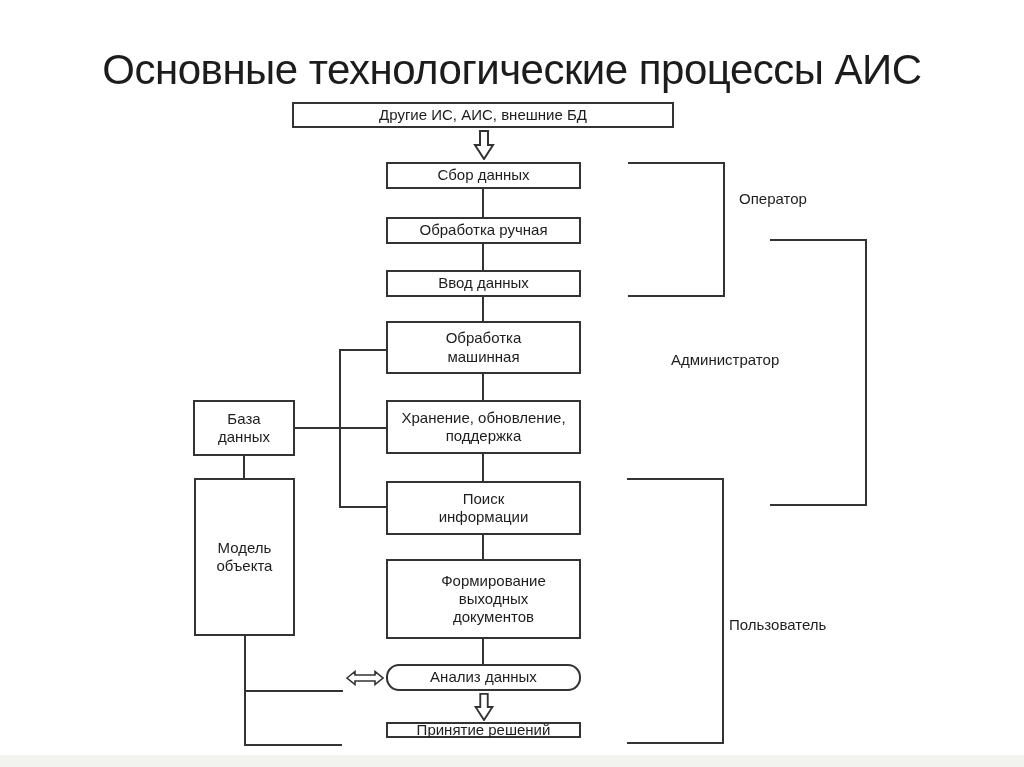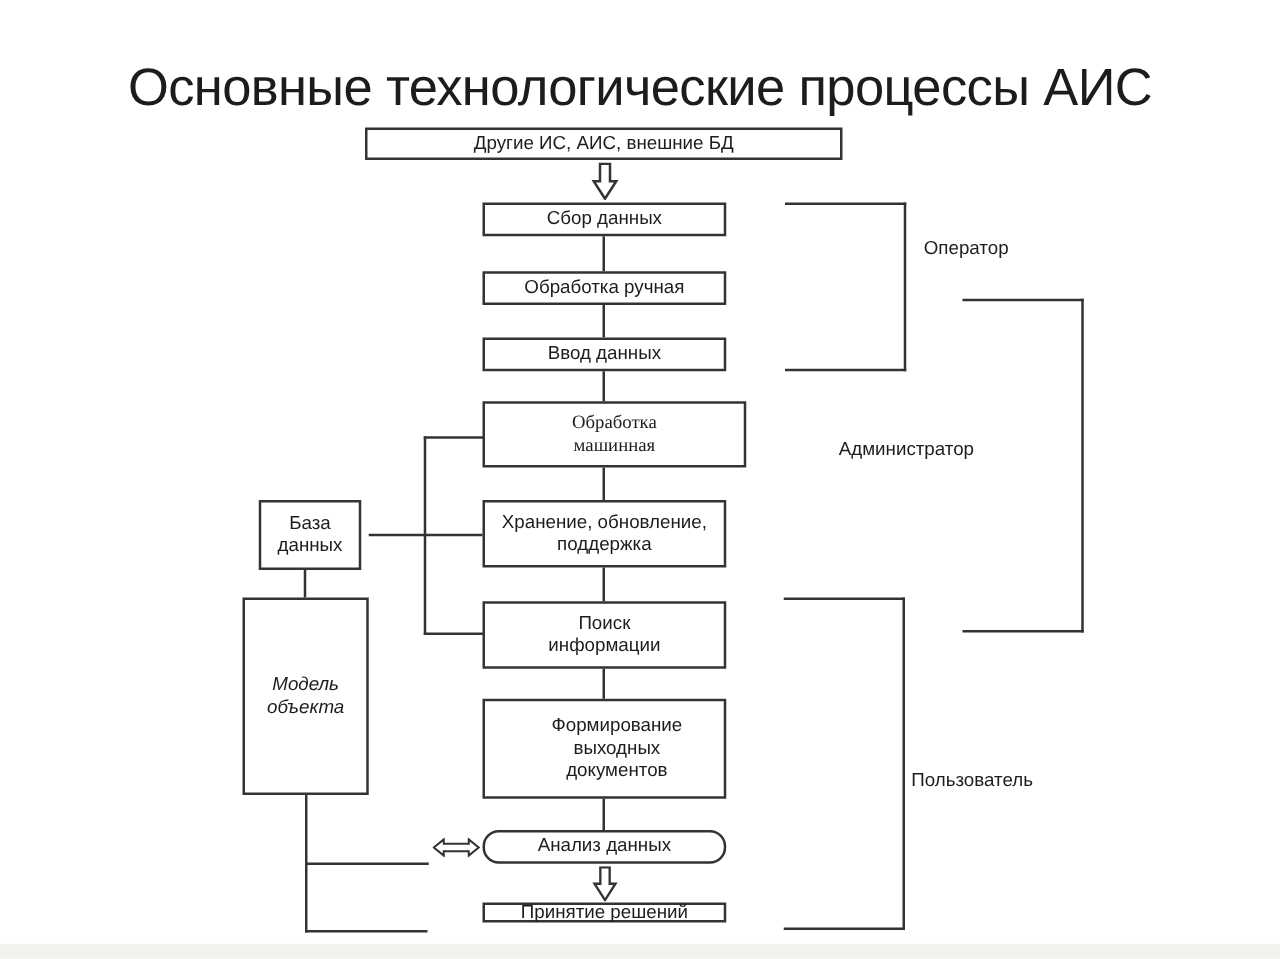--- a/index.html
+++ b/index.html
@@ -49,35 +49,35 @@
 
   <div class="box" style="left:292px; top:102px; width:382px; height:26px;">Другие ИС, АИС, внешние БД</div>
 
   <svg class="arrow-svg" style="left:473px; top:130px;" width="22" height="30" viewBox="0 0 22 30">
     <polygon points="7,1 15,1 15,15 20,15 11,29 2,15 7,15" fill="#ffffff" stroke="#333333" stroke-width="2"></polygon>
   </svg>
 
   <div class="box" style="left:386px; top:162px; width:195px; height:27px;">Сбор данных</div>
   <div class="box" style="left:386px; top:217px; width:195px; height:27px;">Обработка ручная</div>
   <div class="box" style="left:386px; top:270px; width:195px; height:27px;">Ввод данных</div>
-  <div class="box" style="left:386px; top:321px; width:211px; height:53px;font-family:Liberation Serif, serif;">Обработка
+  <div class="box" style="left:386px; top:321px; width:195px; height:53px;">Обработка
 машинная</div>
   <div class="box" style="left:386px; top:400px; width:195px; height:54px;">Хранение, обновление,
 поддержка</div>
   <div class="box" style="left:386px; top:481px; width:195px; height:54px;">Поиск
 информации</div>
   <div class="box" style="left:386px; top:559px; width:195px; height:80px;padding-left:20px;">Формирование
 выходных
 документов</div>
   <div class="box" style="left:386px; top:664px; width:195px; height:27px;border-radius:13px;">Анализ данных</div>
   <div class="box" style="left:386px; top:722px; width:195px; height:16px;">Принятие решений</div>
 
-  <div class="box" style="left:207px; top:400px; width:82px; height:56px;">База
+  <div class="box" style="left:193px; top:400px; width:102px; height:56px;">База
 данных</div>
-  <div class="box" style="left:194px; top:478px; width:101px; height:158px;font-style:italic;">Модель
+  <div class="box" style="left:194px; top:478px; width:101px; height:158px;">Модель
 объекта</div>
 
   <div class="vline" style="left:482px; top:189px; width:2px; height:28px;"></div>
   <div class="vline" style="left:482px; top:244px; width:2px; height:26px;"></div>
   <div class="vline" style="left:482px; top:297px; width:2px; height:24px;"></div>
   <div class="vline" style="left:482px; top:374px; width:2px; height:26px;"></div>
   <div class="vline" style="left:482px; top:454px; width:2px; height:27px;"></div>
   <div class="vline" style="left:482px; top:535px; width:2px; height:24px;"></div>
   <div class="vline" style="left:482px; top:639px; width:2px; height:25px;"></div>
 

